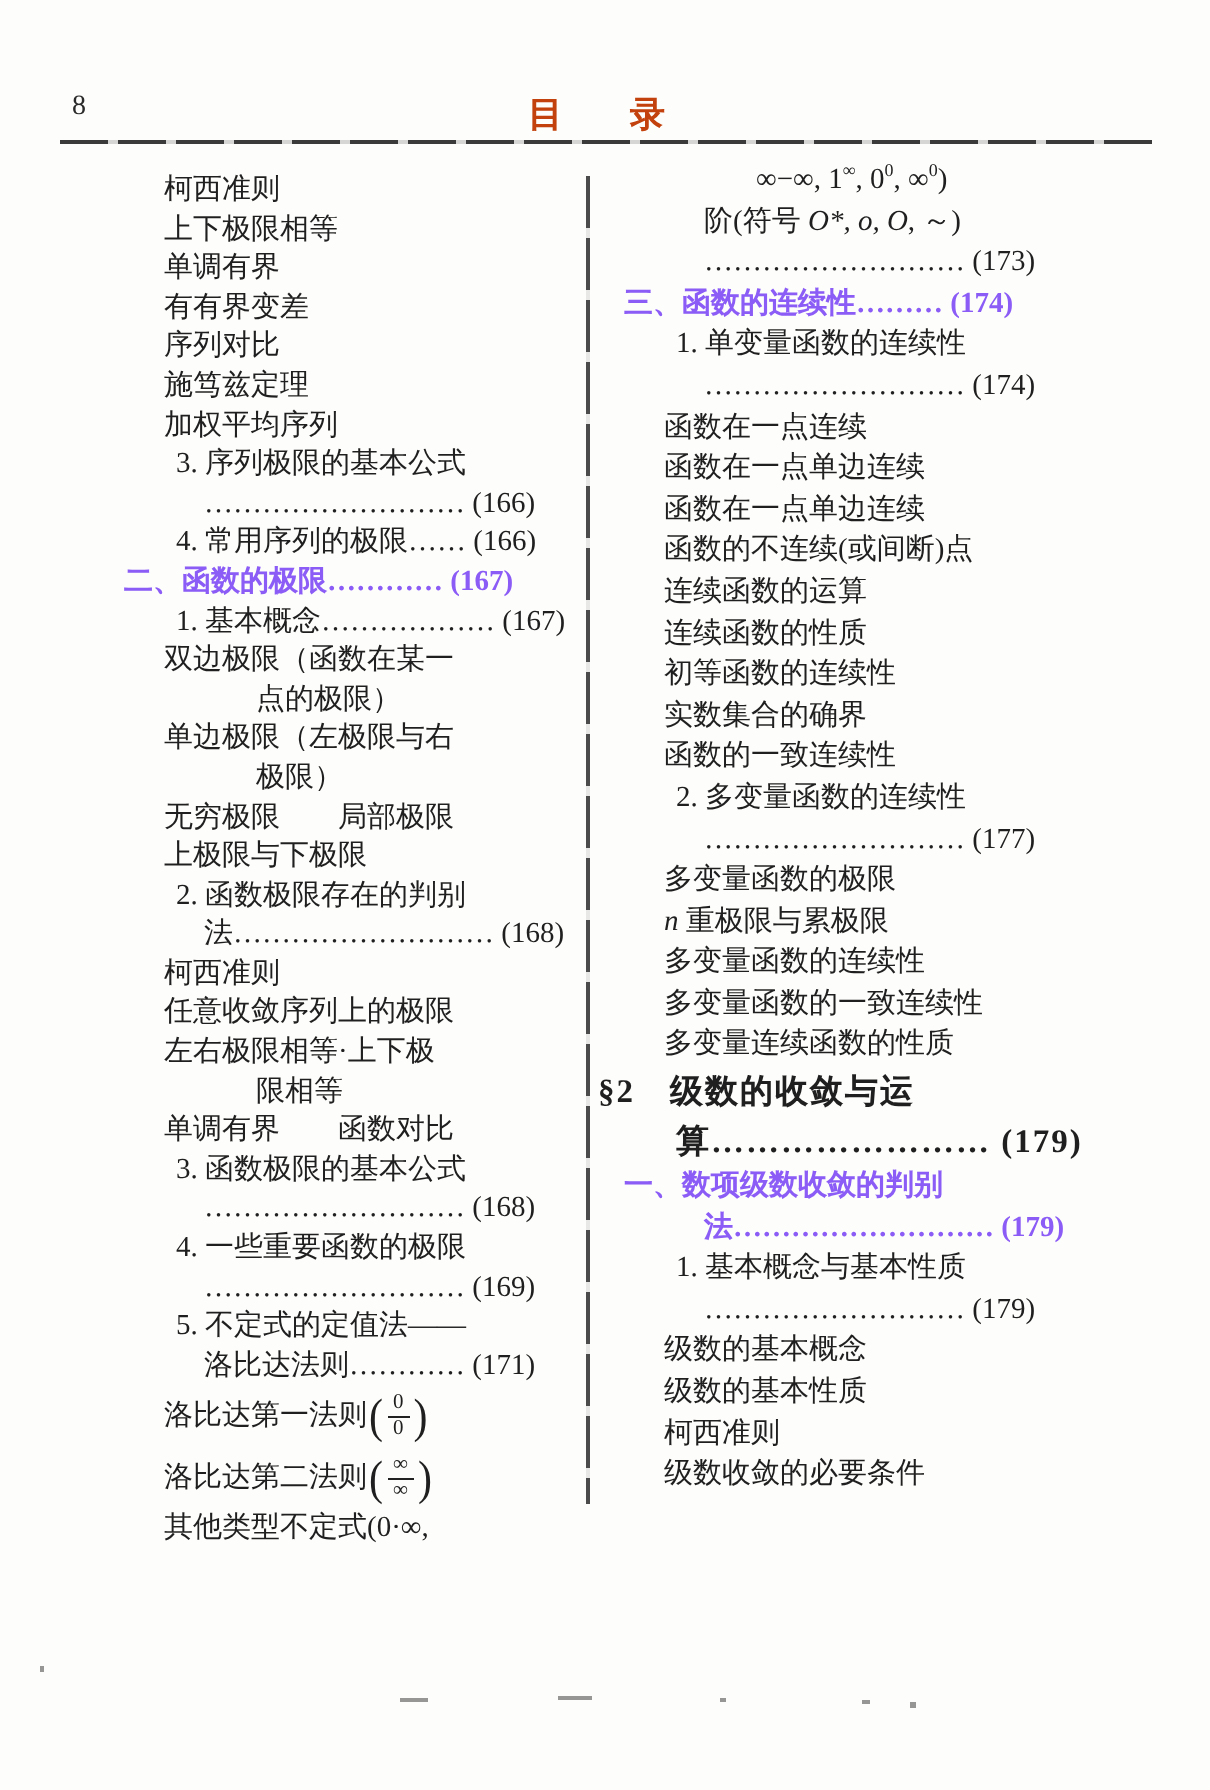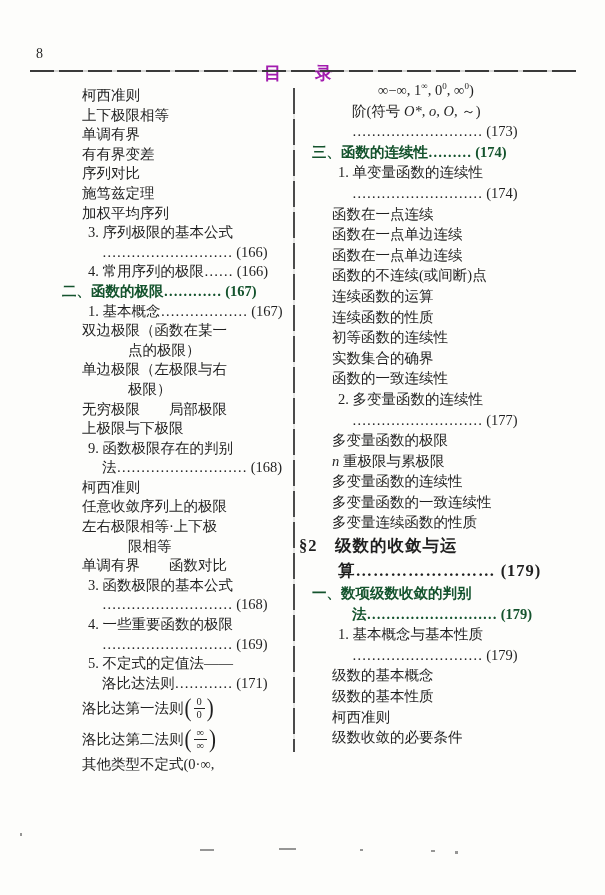--- a/index.html
+++ b/index.html
@@ -10,22 +10,22 @@
     position:relative;
     font-family:"Liberation Serif","DejaVu Serif",serif;
     color:#1e1e1e;
   }
   .page{position:absolute;inset:0;}
   .page-number{
     position:absolute;left:36px;top:46px;
     font-size:14px;color:#2a2a2a;
   }
   .toc-title{
-    position:absolute;left:264px;top:61px;
-    font-size:17.5px;font-weight:bold;letter-spacing:8px;color:#a21caf;
+    position:absolute;left:264px;top:45px;
+    font-size:17.5px;font-weight:bold;letter-spacing:8px;color:#c2410c;
     white-space:nowrap;
   }
   .header-rule{
     position:absolute;left:30px;top:70px;width:546px;height:2px;
     background:repeating-linear-gradient(90deg,#3a3a3a 0 24px,rgba(58,58,58,.2) 24px 29px);
   }
   .column-divider{
     position:absolute;left:293px;top:88px;width:1.5px;height:664px;
     background:repeating-linear-gradient(180deg,#4b4b4b 0 26px,rgba(75,75,75,.12) 26px 31px);
   }
@@ -36,21 +36,21 @@
   #col-left{left:62px;top:86px;}
   #col-right{left:312px;top:80px;}
   .line{height:19.6px;line-height:19.6px;white-space:nowrap;}
   #col-right .line{height:20.6px;line-height:20.6px;}
   .i0{margin-left:0;}
   .i1{margin-left:26px;}
   .i1c{margin-left:40px;}
   .i2{margin-left:20px;}
   .i2c{margin-left:66px;}
   .sec{margin-left:-13px;}
-  .bold{font-weight:bold;color:#14532d;}
+  .bold{font-weight:bold;color:#8b5cf6;}
   .big{font-size:16.5px;height:25px !important;line-height:25px !important;font-weight:bold;letter-spacing:1px;}
   .tall{height:31px !important;display:flex;align-items:center;}
   sup{font-size:9px;line-height:0;}
   .frac{
     display:inline-flex;flex-direction:column;align-items:center;
     font-size:10.5px;line-height:1.15;margin:0 1px;vertical-align:middle;
   }
   .frac .num{border-bottom:1px solid #222;padding:0 3px;}
   .frac .den{padding:0 3px;}
   .paren{font-size:21px;font-weight:400;transform:scaleY(1.15);display:inline-block;margin:0 1px;}
@@ -87,21 +87,21 @@
       <div class="line i1c">……………………… (166)</div>
       <div class="line i1">4. 常用序列的极限…… (166)</div>
       <div class="line i0 bold">二、函数的极限………… (167)</div>
       <div class="line i1">1. 基本概念……………… (167)</div>
       <div class="line i2">双边极限（函数在某一</div>
       <div class="line i2c">点的极限）</div>
       <div class="line i2">单边极限（左极限与右</div>
       <div class="line i2c">极限）</div>
       <div class="line i2">无穷极限　　局部极限</div>
       <div class="line i2">上极限与下极限</div>
-      <div class="line i1">9. 函数极限存在的判别</div>
+      <div class="line i1">2. 函数极限存在的判别</div>
       <div class="line i1c">法……………………… (168)</div>
       <div class="line i2">柯西准则</div>
       <div class="line i2">任意收敛序列上的极限</div>
       <div class="line i2">左右极限相等·上下极</div>
       <div class="line i2c">限相等</div>
       <div class="line i2">单调有界　　函数对比</div>
       <div class="line i1">3. 函数极限的基本公式</div>
       <div class="line i1c">……………………… (168)</div>
       <div class="line i1">4. 一些重要函数的极限</div>
       <div class="line i1c">……………………… (169)</div>

